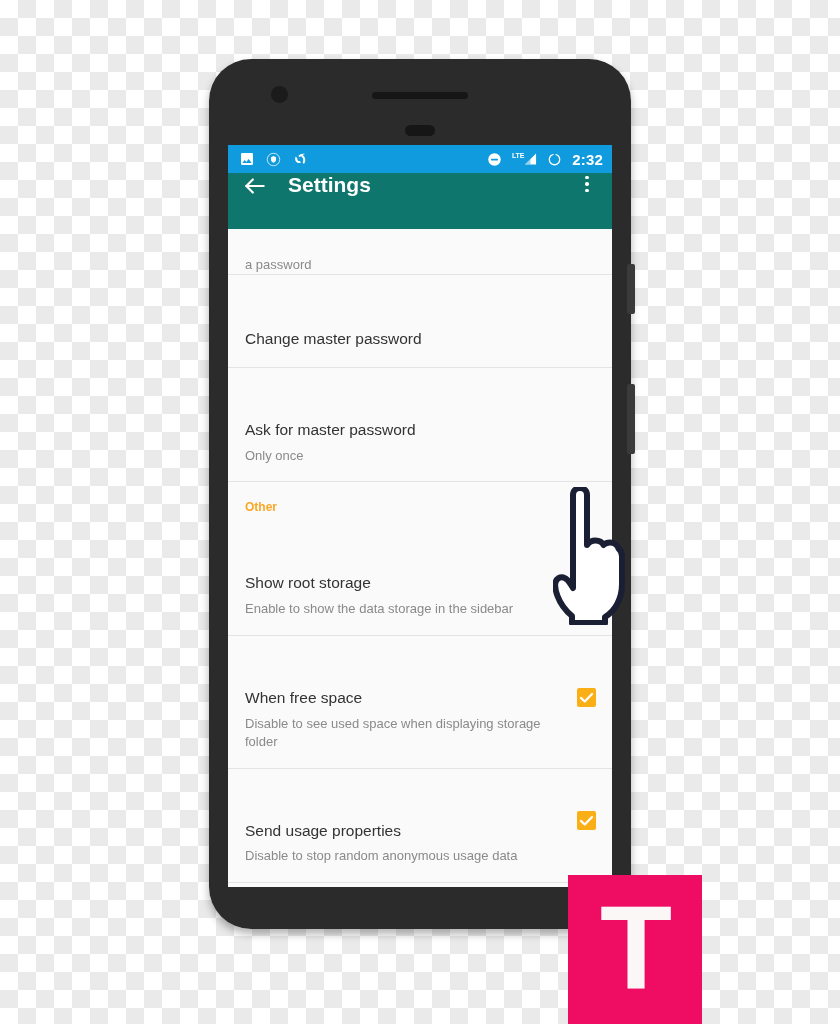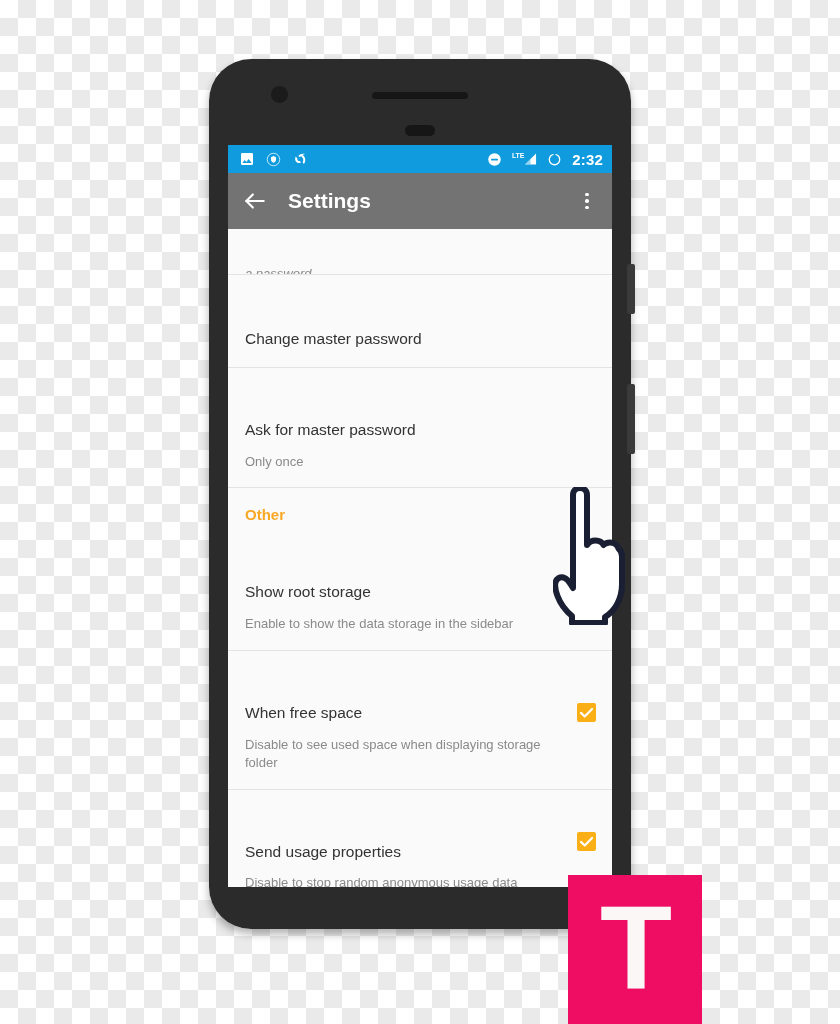--- a/index.html
+++ b/index.html
@@ -116,23 +116,22 @@
     font-size: 7px;
     font-weight: bold;
     line-height: 1;
     letter-spacing: -0.2px;
   }
   #lte-wrap { display:flex; align-items:flex-start; gap:0px; }
 
   
   #app-bar {
     height: 56px;
-    background: #737373;
+    background: #0f766e;
     display: flex;
-    align-items: center;
     padding: 0 14px;
   }
   #back-arrow { width: 26px; height: 26px; flex: 0 0 auto; }
   #app-title {
     color: #ffffff;
     font-size: 21px;
     font-weight: bold;
     margin-left: 20px;
   }
   #overflow-menu {
@@ -172,28 +171,28 @@
     font-size: 15.5px;
     color: #333333;
     line-height: 1.35;
     padding-right: 54px;
     margin-top: 37px;
   }
   .row-sub {
     font-size: 13px;
     color: #8a8a8a;
     line-height: 1.42;
-    margin-top: 12px;
+    margin-top: 6px;
     padding-right: 54px;
   }
   .row.no-sub { padding-bottom: 17px; padding-top: 17px; }
 
   .section-header {
     padding: 18px 17px 7px 17px;
-    font-size: 15px;
+    font-size: 12px;
     font-weight: bold;
     color: #f9a825;
     background: #fafafa;
   }
 
   
   .checkbox {
     position: absolute;
     right: 16px;
     width: 19px;
@@ -306,21 +305,21 @@
         <div id="overflow-menu">
           <i></i>
             <i></i>
             <i></i>
         </div>
       </div>
 
       <div id="settings-list">
 
         <div class="row clipped">
-          <div class="row-sub" style="margin-top:36px;font-style:italic;">a password</div>
+          <div class="row-sub" style="margin-top:27px;">a password</div>
         </div>
 
         <div class="row no-sub">
           <div class="row-title">Change master password</div>
         </div>
 
         <div class="row">
           <div class="row-title">Ask for master password</div>
           <div class="row-sub">Only once</div>
         </div>

